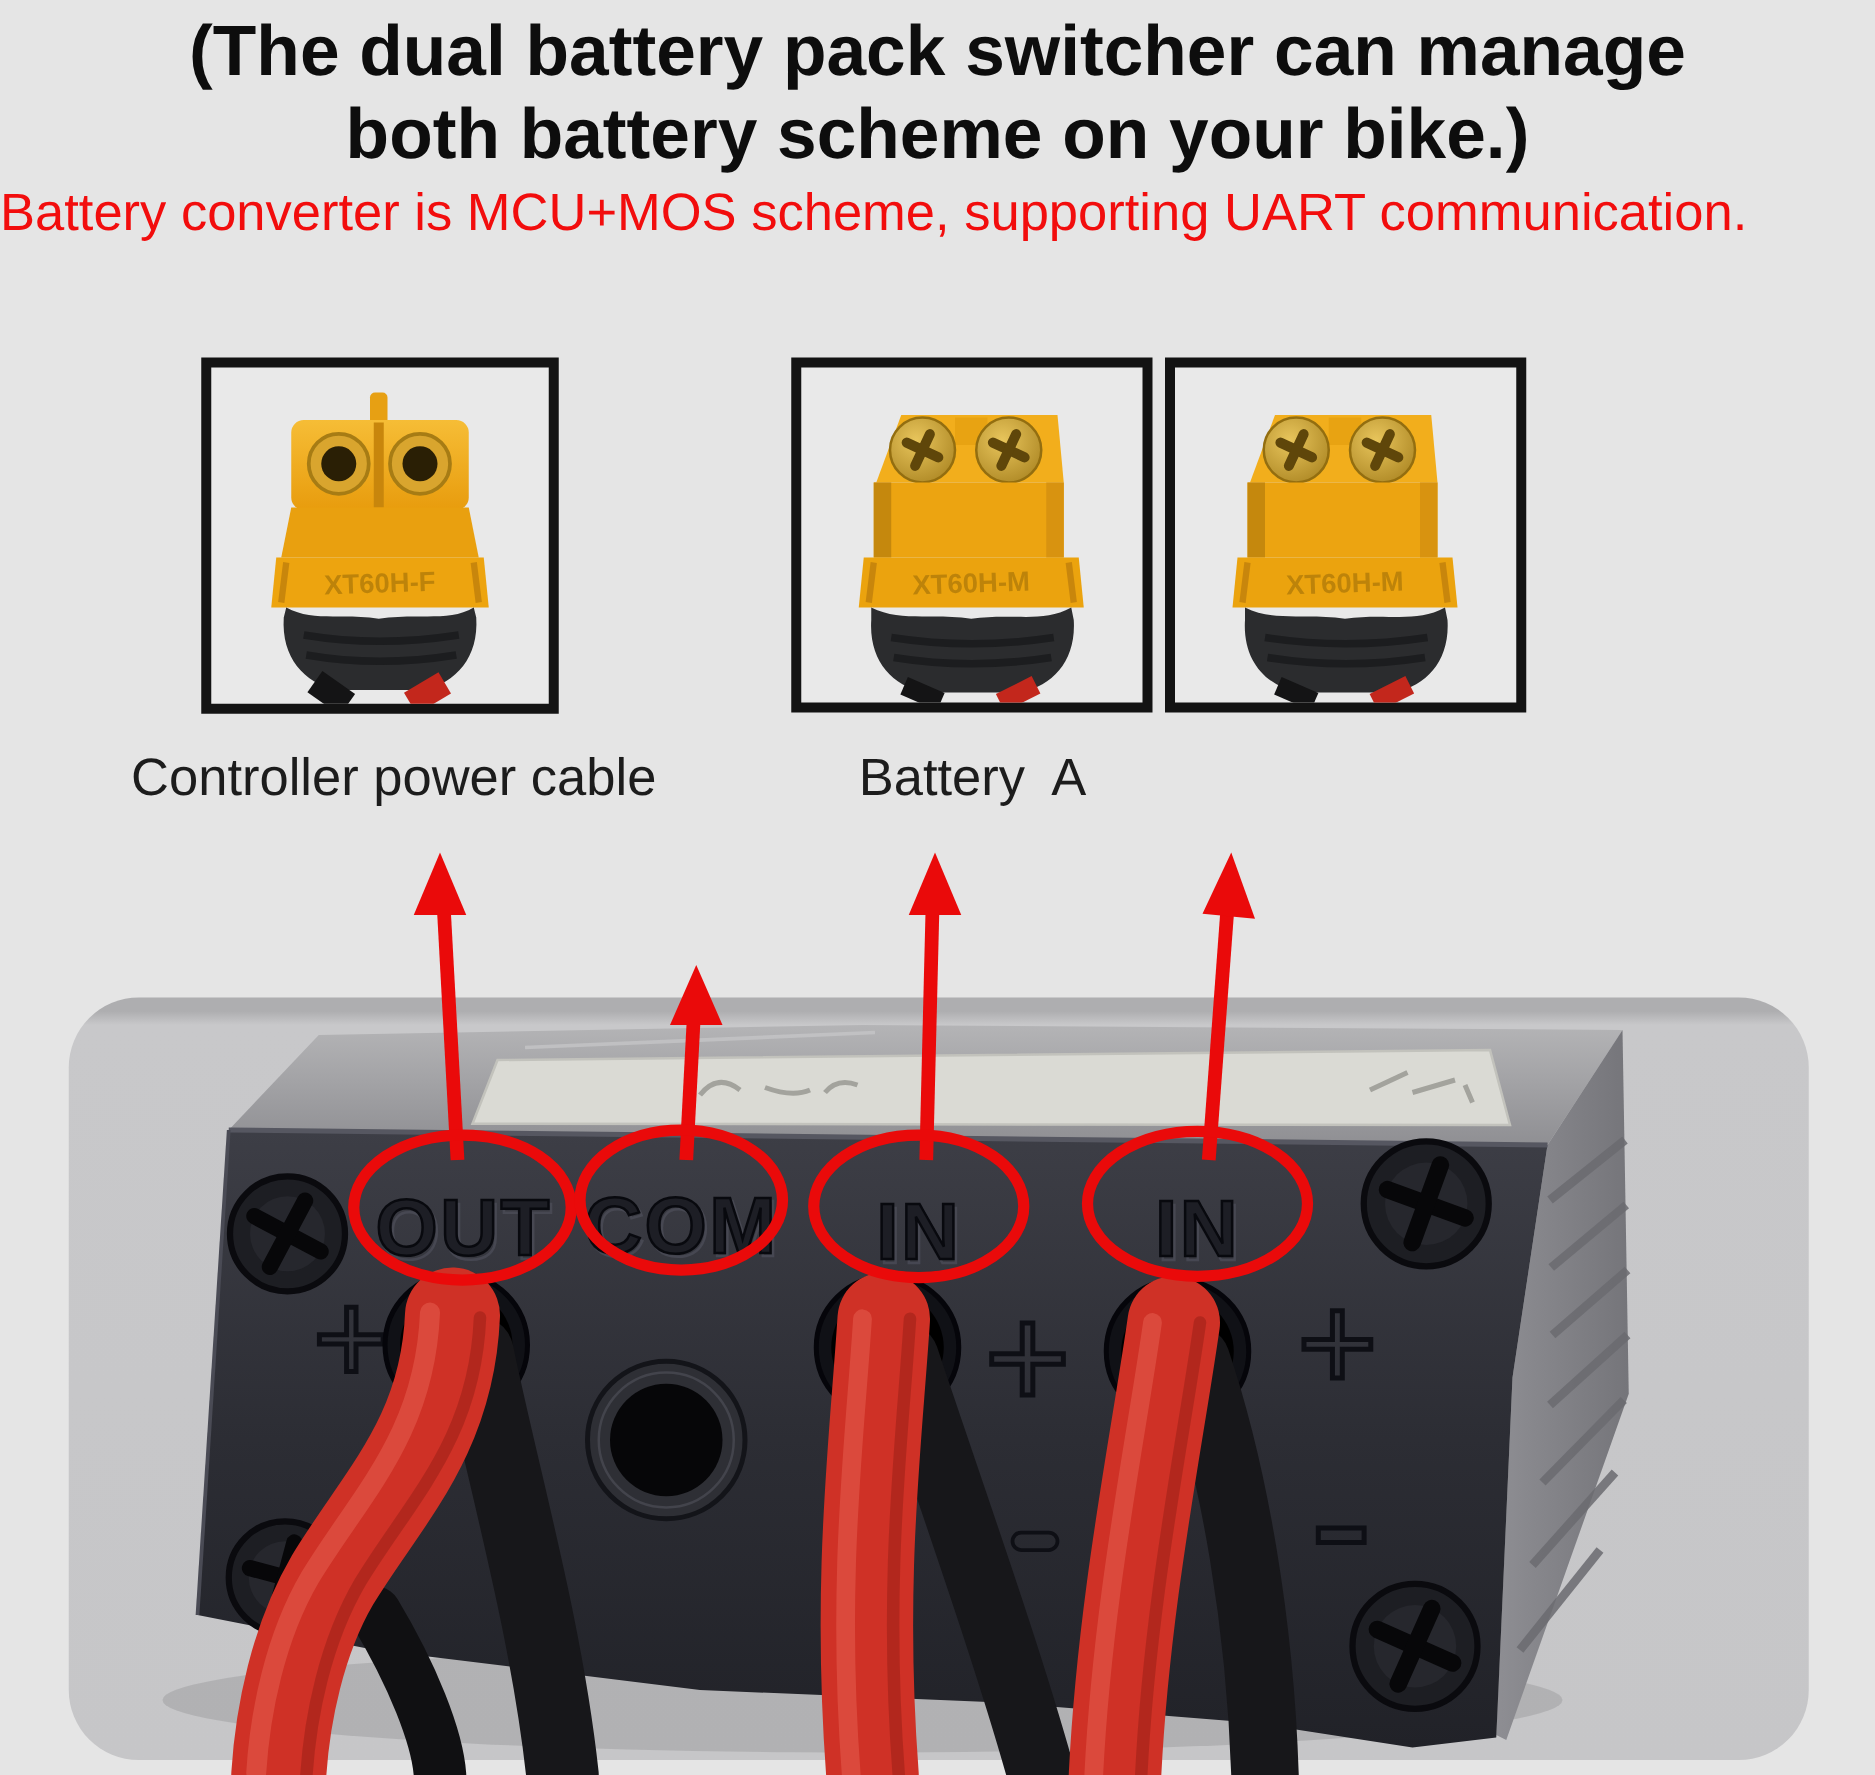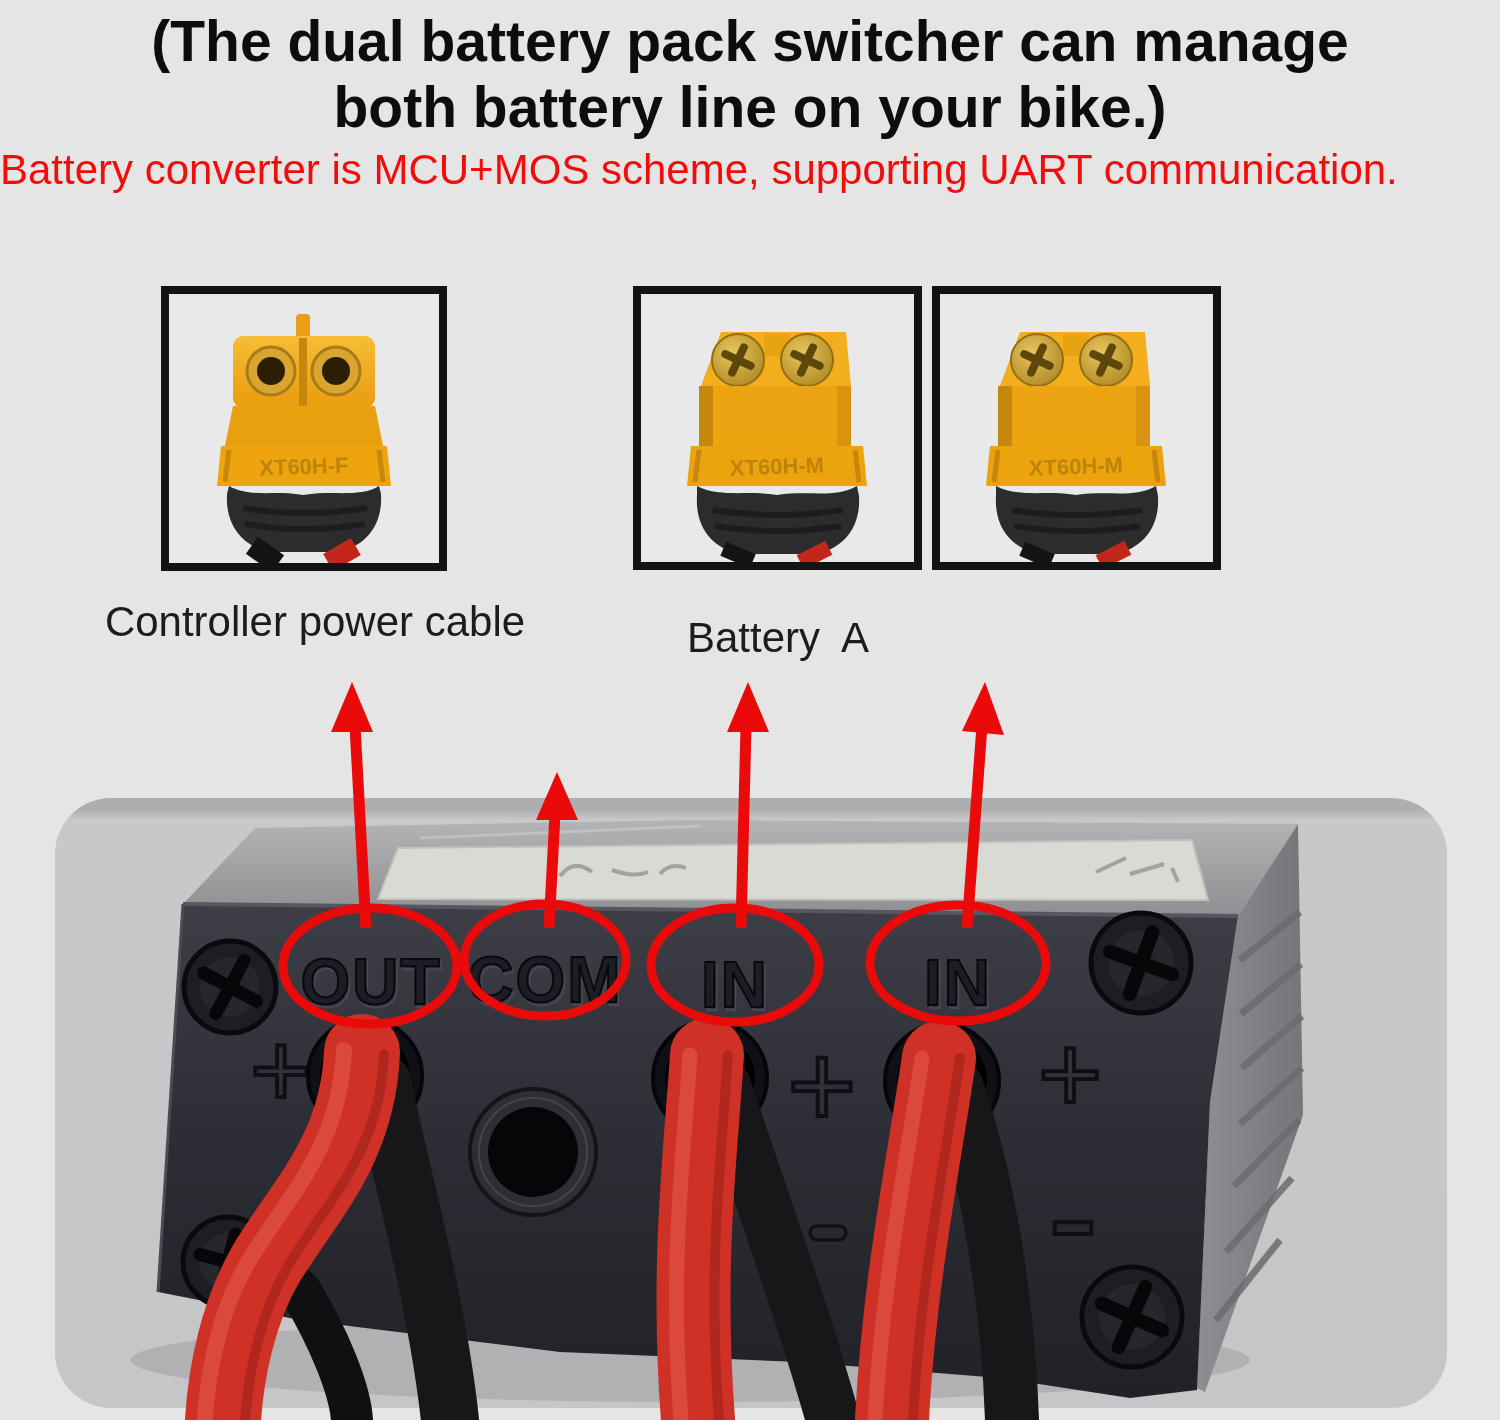--- a/index.html
+++ b/index.html
@@ -15,21 +15,21 @@
               font-size:37px;line-height:40px;color:#111;}
   .overlay{position:absolute;left:0;top:0;}
 </style>
 </head>
 <body>
 
 <div id="stage">
 
   <div class="heading">
     <div>(The dual battery pack switcher can manage</div>
-    <div>both battery line on your bike.)</div>
+    <div>both battery scheme on your bike.)</div>
   </div>
   <div class="subtitle">Battery converter is MCU+MOS scheme, supporting UART communication.</div>
 
   <div class="photo-frame" style="left:161px;top:286px;width:286px;height:285px;">
     <svg width="270" height="269" viewBox="0 0 270 269">
       <defs>
         <linearGradient id="yg1" x1="0" y1="0" x2="0" y2="1">
           <stop offset="0" stop-color="#f6bd36"></stop>
             <stop offset="1" stop-color="#e89c0d"></stop>
         </linearGradient>
@@ -112,21 +112,21 @@
       <text x="136" y="180" font-size="22" font-weight="bold" fill="#bd830a" text-anchor="middle" transform="rotate(-2 136 176)">XT60H-M</text>
       <path d="M56,192 C80,204 104,196 136,201 C170,196 192,205 216,192 L218,202 C220,234 202,254 176,260 L98,260 C72,254 54,234 56,202 Z" fill="#2b2c2e"></path>
       <path d="M72,216 Q136,226 202,216" stroke="#1c1d1f" stroke-width="6" fill="none"></path>
       <path d="M74,232 Q136,242 200,232" stroke="#1c1d1f" stroke-width="6" fill="none"></path>
       <line x1="100" y1="254" x2="94" y2="268" stroke="#141415" stroke-width="32"></line>
       <line x1="170" y1="254" x2="177" y2="268" stroke="#c3271c" stroke-width="32"></line>
     </svg>
   </div>
 
   <div class="caption" style="left:65px;top:598px;width:500px;">Controller power cable</div>
-  <div class="caption" style="left:528px;top:614px;width:500px;">Battery  A</div>
+  <div class="caption" style="left:528px;top:598px;width:500px;">Battery  A</div>
 
 
   <div style="position:absolute;left:55px;top:798px;width:1392px;height:610px;border-radius:56px;
               background:linear-gradient(#aeaeb0 0px,#aeaeb0 11px,#c8c8ca 22px,#c6c6c8 100%);"></div>
 
   <svg class="overlay" style="top:790px;" width="1500" height="630" viewBox="0 790 1500 630">
     <defs>
       <linearGradient id="topg" x1="0" y1="0" x2="0" y2="1">
         <stop offset="0" stop-color="#b4b4b6"></stop>
           <stop offset="1" stop-color="#8f8f93"></stop>

